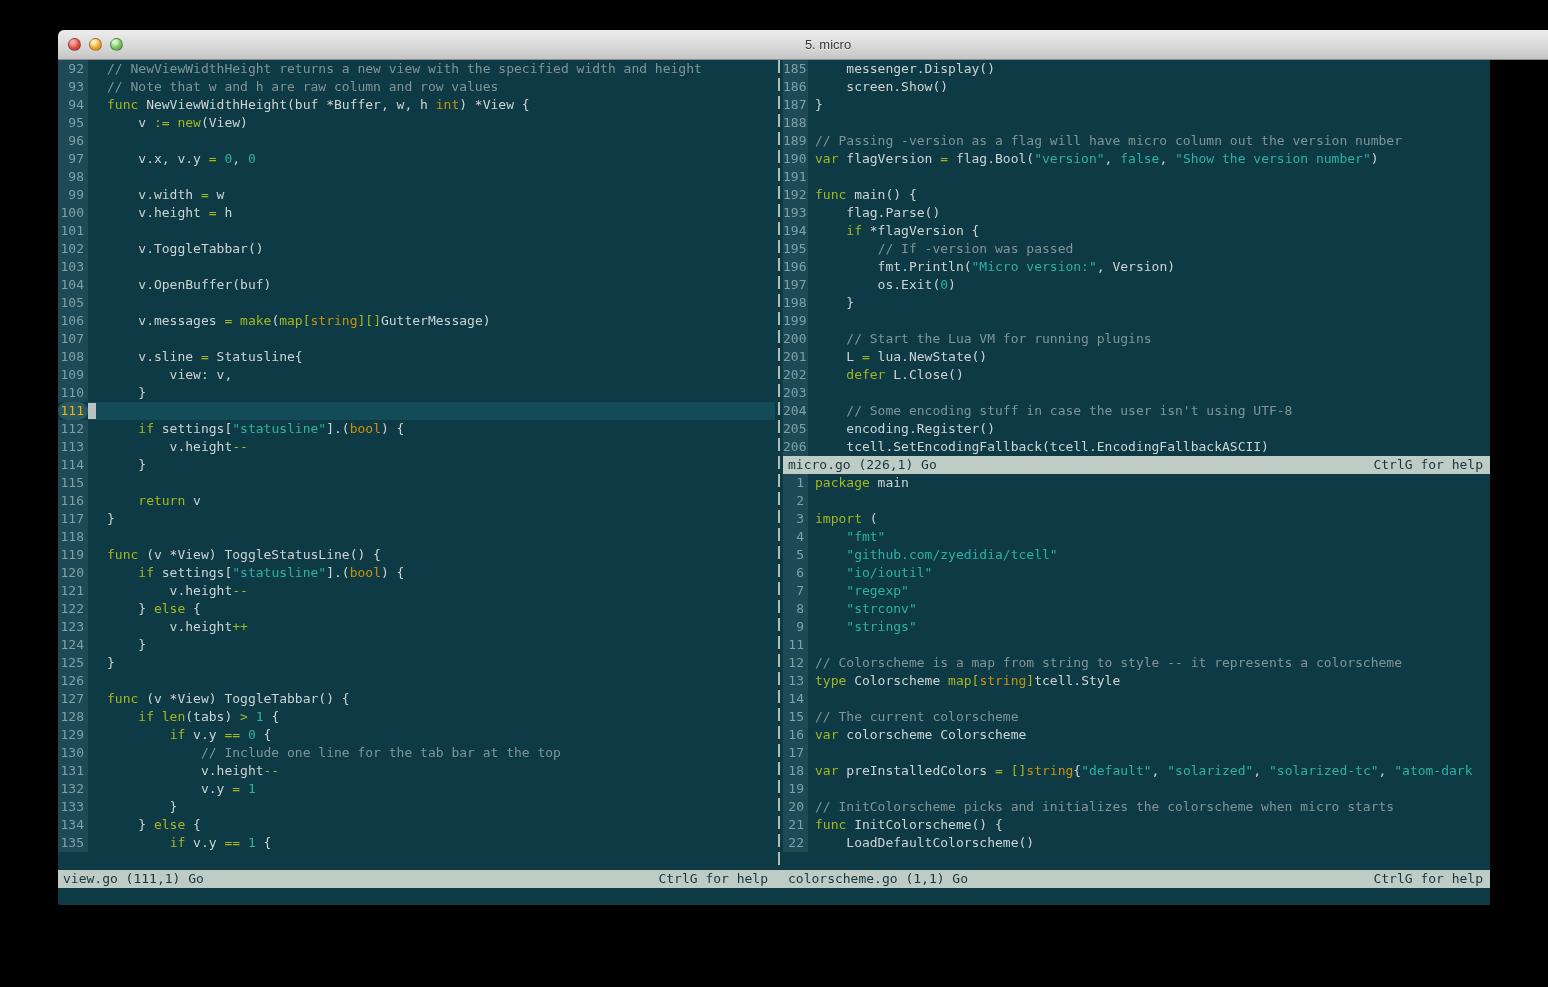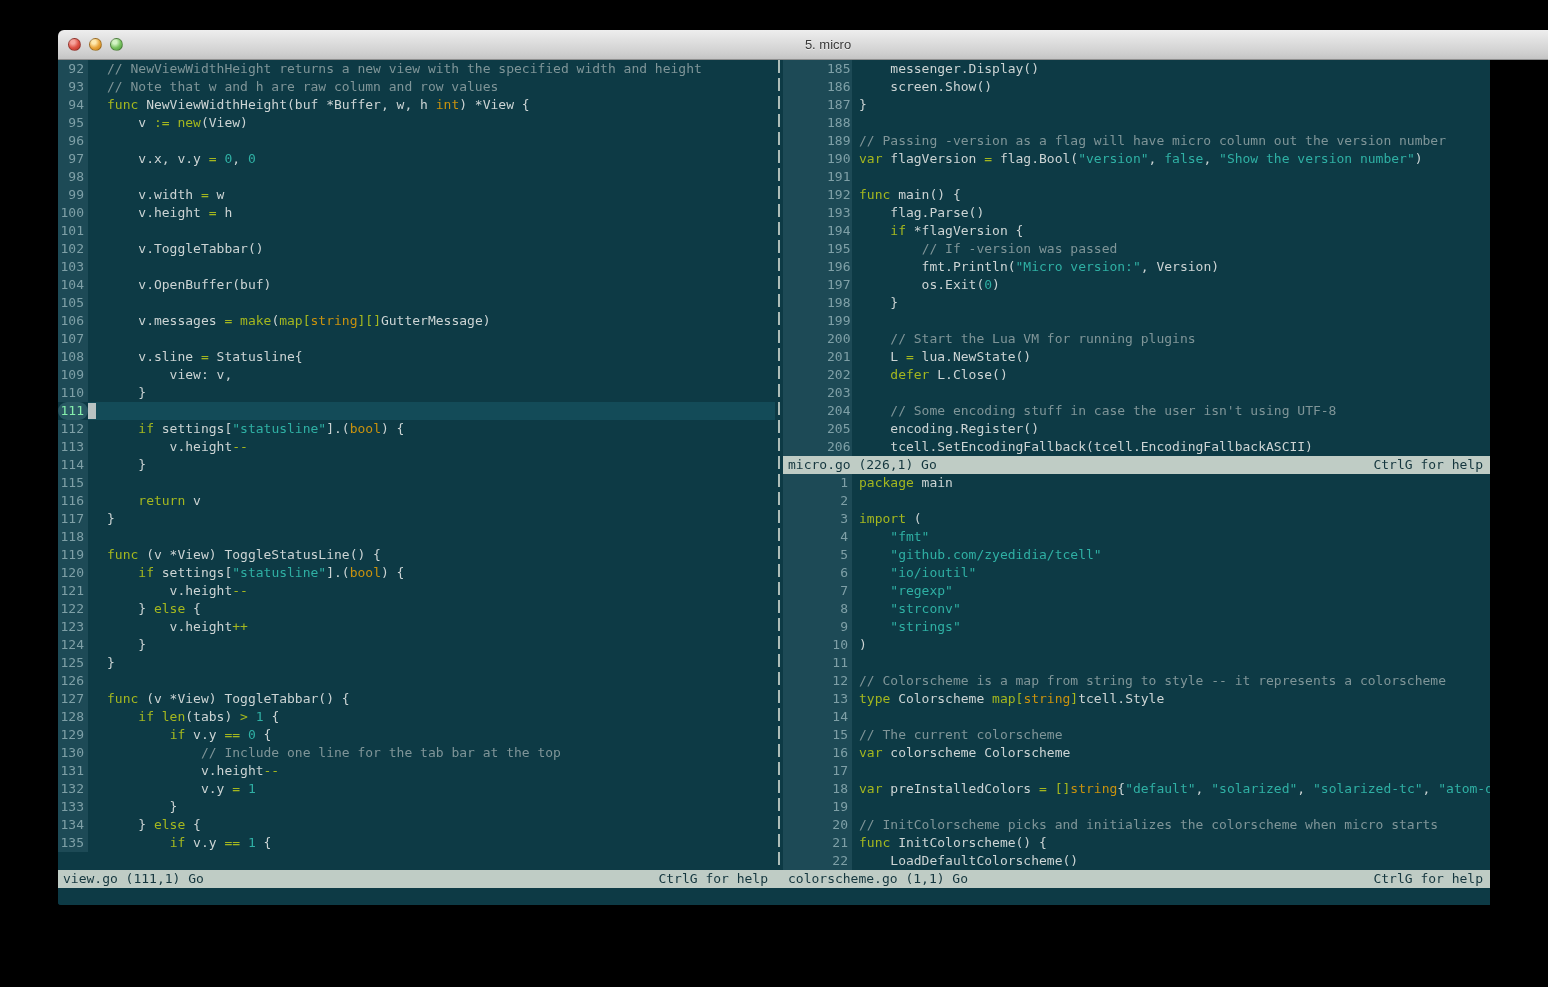--- a/index.html
+++ b/index.html
@@ -43,26 +43,26 @@
   .col-right{position:absolute;left:725px;top:0;width:707px;height:828px;}
   .code-area{overflow:hidden;background:var(--bg,#0d3a45);}
   .code-area.h810{height:810px;}
   .code-area.h396{height:396px;}
   .row{display:flex;height:18px;}
   .ln{
     flex:0 0 auto;text-align:right;color:var(--lnum,#7fa0a7);
     background:var(--gutter,#1d4a56);
   }
   .gw30 .ln{width:26px;padding-right:4px;}
-  .gw25 .ln{width:21px;padding-right:4px;padding-left:44px;}
+  .gw25 .ln{width:21px;padding-right:4px;}
   .code{flex:1 1 auto;white-space:pre;overflow:hidden;color:var(--text,#ccd4d4);position:relative;}
   .gw30 .code{padding-left:19px;}
   .gw25 .code{padding-left:7px;}
   .row.cur .code{background:var(--curline,#134b58);padding-left:9px;}
-  .row.cur .ln{background:var(--curgutter,#295863);color:#86efac;border-radius:9px;}
+  .row.cur .ln{background:var(--curgutter,#295863);color:#eab308;border-radius:9px;}
   .cursor{position:absolute;left:0;top:1px;width:8px;height:16px;background:var(--cursor,#b9c3c3);}
   .c-pl{color:var(--text,#ccd4d4);}
   .c-kw{color:var(--kw,#a4b71f);}
   .c-ty{color:var(--ty,#c9920e);}
   .c-st{color:var(--st,#2fb0a4);}
   .c-cm{color:var(--cm,#7f9598);}
   .statusbar{
     height:18px;display:flex;justify-content:space-between;align-items:center;
     background:var(--sb,#bfccc5);color:var(--sbtext,#14363e);
     padding:0 7px 0 5px;box-sizing:border-box;white-space:pre;
@@ -399,24 +399,20 @@
           </div>
           <div class="row">
             <span class="ln">8</span>
             <span class="code"><span class="c-pl">    </span><span class="c-st">"strconv"</span></span>
           </div>
           <div class="row">
             <span class="ln">9</span>
             <span class="code"><span class="c-pl">    </span><span class="c-st">"strings"</span></span>
           </div>
           <div class="row">
-            <span class="ln">10</span>
-            <span class="code"><span class="c-pl">)</span></span>
-          </div>
-          <div class="row">
             <span class="ln">11</span>
             <span class="code"></span>
           </div>
           <div class="row">
             <span class="ln">12</span>
             <span class="code"><span class="c-cm">// Colorscheme is a map from string to style -- it represents a colorscheme</span></span>
           </div>
           <div class="row">
             <span class="ln">13</span>
             <span class="code"><span class="c-kw">type</span><span class="c-pl"> Colorscheme </span><span class="c-kw">map</span><span class="c-kw">[</span><span class="c-ty">string</span><span class="c-kw">]</span><span class="c-pl">tcell.Style</span></span>

